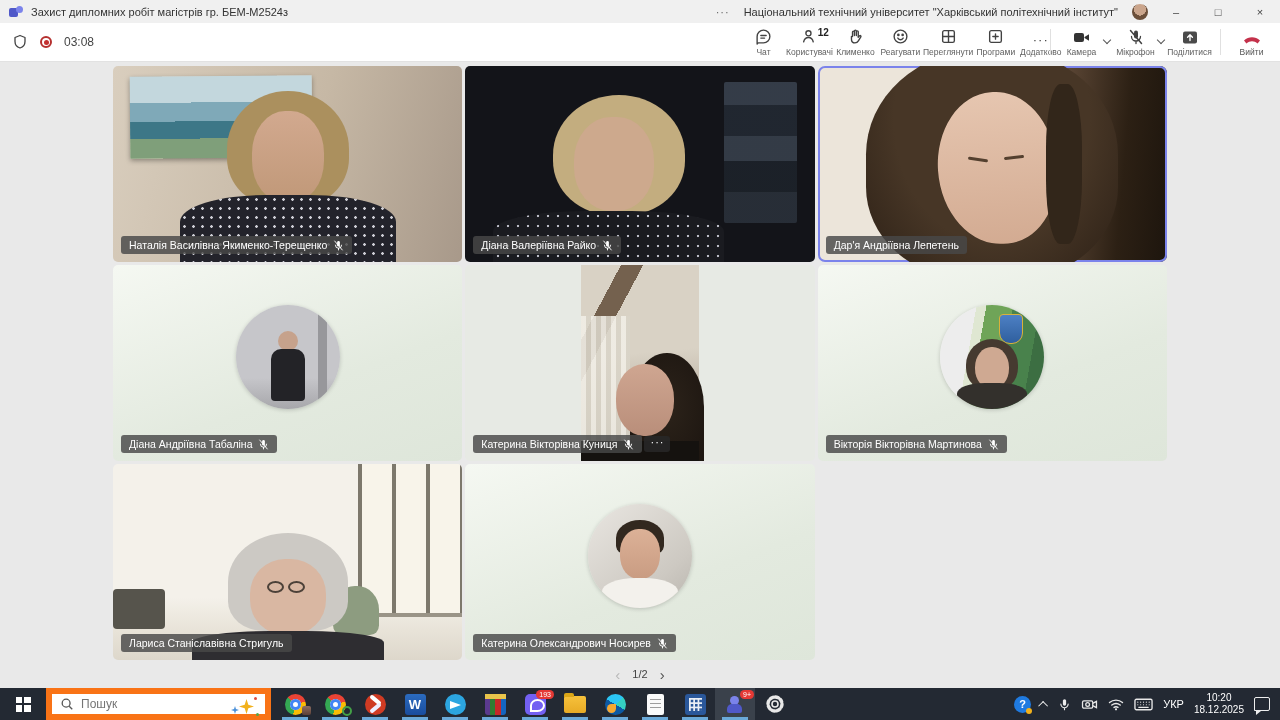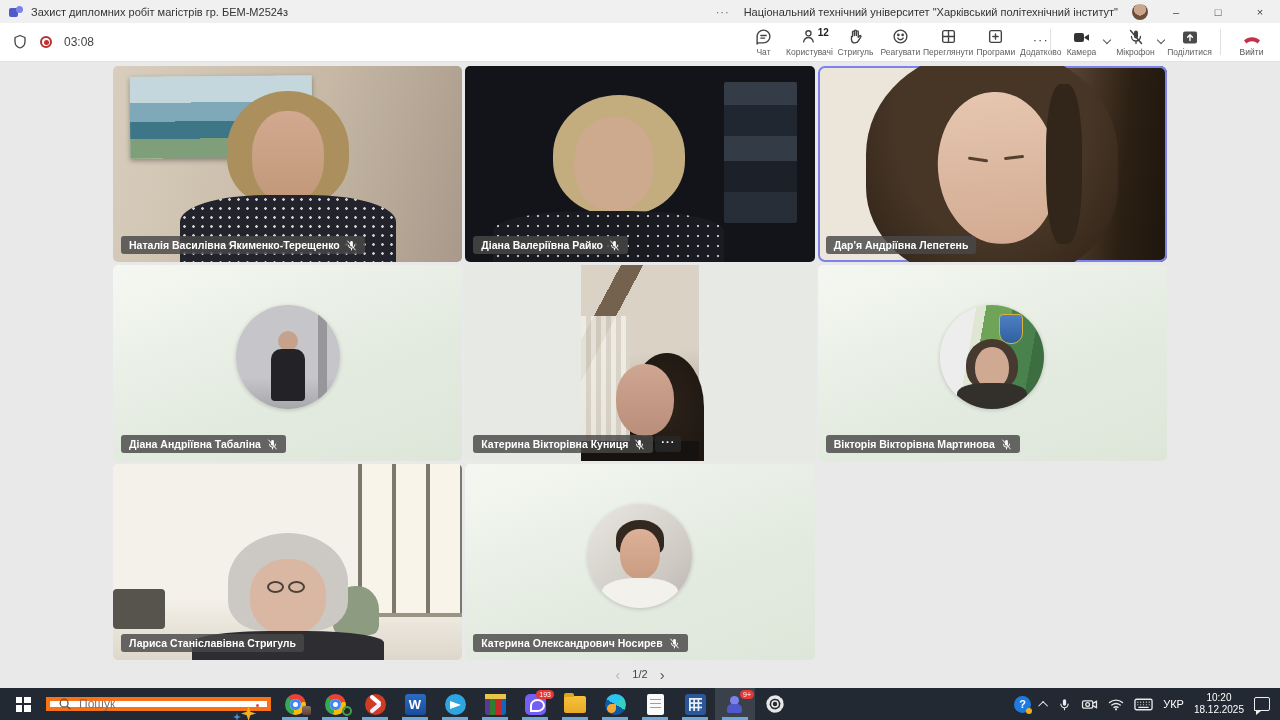--- a/index.html
+++ b/index.html
@@ -32,21 +32,21 @@
   .dots-glyph { font-size:13px; color:#424242; letter-spacing:1px; line-height:10px; }
   .chev { width:6px; height:6px; border-right:1.3px solid #555; border-bottom:1.3px solid #555; transform:rotate(45deg); margin:0 3px 4px 0; }
   .tdiv { width:1px; height:26px; background:#e0e0e0; margin:0 8px; }
   .leave-lbl { color:#555; }
 
   
   .stage { position:absolute; top:62px; left:0; right:0; bottom:32px; background:#e9e9e9; }
   .grid { width:1054px; margin:4px auto 0; display:grid; grid-template-columns:repeat(3,1fr); grid-auto-rows:196px; gap:3px; }
   .tile { position:relative; border-radius:5px; overflow:hidden; background:#efefef; }
   .tile.active { outline:2px solid #7b83eb; outline-offset:-2px; border-radius:7px; }
-  .pillrow { position:absolute; left:8px; bottom:8px; display:flex; align-items:center; gap:2px; z-index:5;font-weight:bold; }
+  .pillrow { position:absolute; left:8px; bottom:8px; display:flex; align-items:center; gap:2px; z-index:5; }
   .pill { background:rgba(72,72,72,.82); color:#fff; font-size:10.5px; padding:3px 8px; border-radius:3px; display:flex; align-items:center; gap:6px; white-space:nowrap; }
   .morechip { background:rgba(40,40,40,.85); color:#fff; border-radius:3px; font-size:11px; letter-spacing:1px; padding:1px 6px 5px; line-height:10px; }
   .abs { position:absolute; }
 
   
   .t1 { background:linear-gradient(105deg,#d9cebe 0%,#c6b8a5 55%,#a8998a 100%); }
   .t1 .painting { left:5%; top:5%; width:52%; height:42%; background:linear-gradient(#c3d7dd 0 32%,#7fa9b8 32% 55%,#3d7787 55% 76%,#7f9f7a 76%); box-shadow:0 2px 5px rgba(0,0,0,.35); transform:rotate(-.5deg); }
   .t1 .hair { left:50%; top:13%; width:122px; height:116px; margin-left:-61px; background:#ab905e; border-radius:50% 50% 42% 42%; }
   .t1 .face { left:50%; top:23%; width:72px; height:92px; margin-left:-36px; background:linear-gradient(#d2a98f,#c09878); border-radius:46%; }
   .t1 .torso { left:50%; bottom:0; width:216px; height:34%; margin-left:-108px; background:radial-gradient(#cfcfd6 1px, transparent 1.6px) 0 0/9px 9px, #23232b; border-radius:40% 40% 0 0; }
@@ -111,21 +111,21 @@
   .pager { position:absolute; left:0; right:0; bottom:2px; height:24px; display:flex; align-items:center; justify-content:center; gap:12px; font-size:12px; }
   .pg-prev { color:#b9b9b9; font-size:15px; }
   .pg-next { color:#555; font-size:15px; }
   .pg-cur { color:#444; font-size:11px; }
 
   
   .taskbar { position:absolute; left:0; right:0; bottom:0; height:32px; background:#232933; display:flex; align-items:center; color:#fff; }
   .startbtn { width:46px; height:100%; display:flex; align-items:center; justify-content:center; }
   .winlogo { width:15px; height:15px; display:grid; grid-template:1fr 1fr/1fr 1fr; gap:1.5px; }
   .winlogo i { background:#fff; }
-  .searchbox { width:225px; height:14px; background:#fff; border:4px solid #f97316; display:flex; align-items:center; gap:7px; padding:0 8px; position:relative; }
+  .searchbox { width:225px; height:32px; background:#fff; border:6px solid #f97316; display:flex; align-items:center; gap:7px; padding:0 8px; position:relative; }
   .searchbox input { border:none; outline:none; font-size:12px; width:120px; font-family:"Liberation Sans",sans-serif; color:#333; background:transparent; }
   .sparkles { position:absolute; right:6px; top:3px; width:28px; height:20px; }
   .star { position:absolute; background:#f2b11c; clip-path:polygon(50% 0,62% 38%,100% 50%,62% 62%,50% 100%,38% 62%,0 50%,38% 38%); }
   .star.big { width:15px; height:15px; left:8px; top:2px; }
   .star.small { width:8px; height:8px; left:0; top:9px; background:#4a90d9; }
   .sdot { position:absolute; width:3px; height:3px; border-radius:50%; }
   .sdot.r { right:2px; top:0; background:#e04a3f; }
   .sdot.g { right:0; bottom:1px; background:#57a64a; }
   .apps { display:flex; height:100%; margin-left:4px; }
   .app { width:40px; height:100%; display:flex; align-items:center; justify-content:center; position:relative; }
@@ -223,21 +223,21 @@
         </span>
       <span>Користувачі</span>
     </div>
     <div class="tbtn">
       <span class="ic">
           <svg class="oicon" width="17" height="17" viewBox="0 0 16 16">
             <path d="M5.2 8V3.8a.9.9 0 0 1 1.8 0V7M7 7V2.9a.9.9 0 0 1 1.8 0V7M8.8 7V3.6a.9.9 0 0 1 1.8 0V8.5"></path>
             <path d="M10.6 8.5l1.3-1.2c.7-.6 1.6.2 1.1 1l-2.3 3.9c-.7 1.2-1.8 1.8-3.2 1.8-2.2 0-3.3-1.3-3.3-3.5V8"></path>
           </svg>
         </span>
-      <span>Стригуль</span>
+      <span>Клименко</span>
     </div>
     <div class="tbtn">
       <span class="ic">
           <svg class="oicon" width="17" height="17" viewBox="0 0 16 16">
             <circle cx="8" cy="8" r="6"></circle>
             <circle cx="6" cy="6.5" r=".6" fill="#424242"></circle>
             <circle cx="10" cy="6.5" r=".6" fill="#424242"></circle>
             <path d="M5.5 9.5c.7 1 1.5 1.5 2.5 1.5s1.8-.5 2.5-1.5"></path>
           </svg>
         </span>

